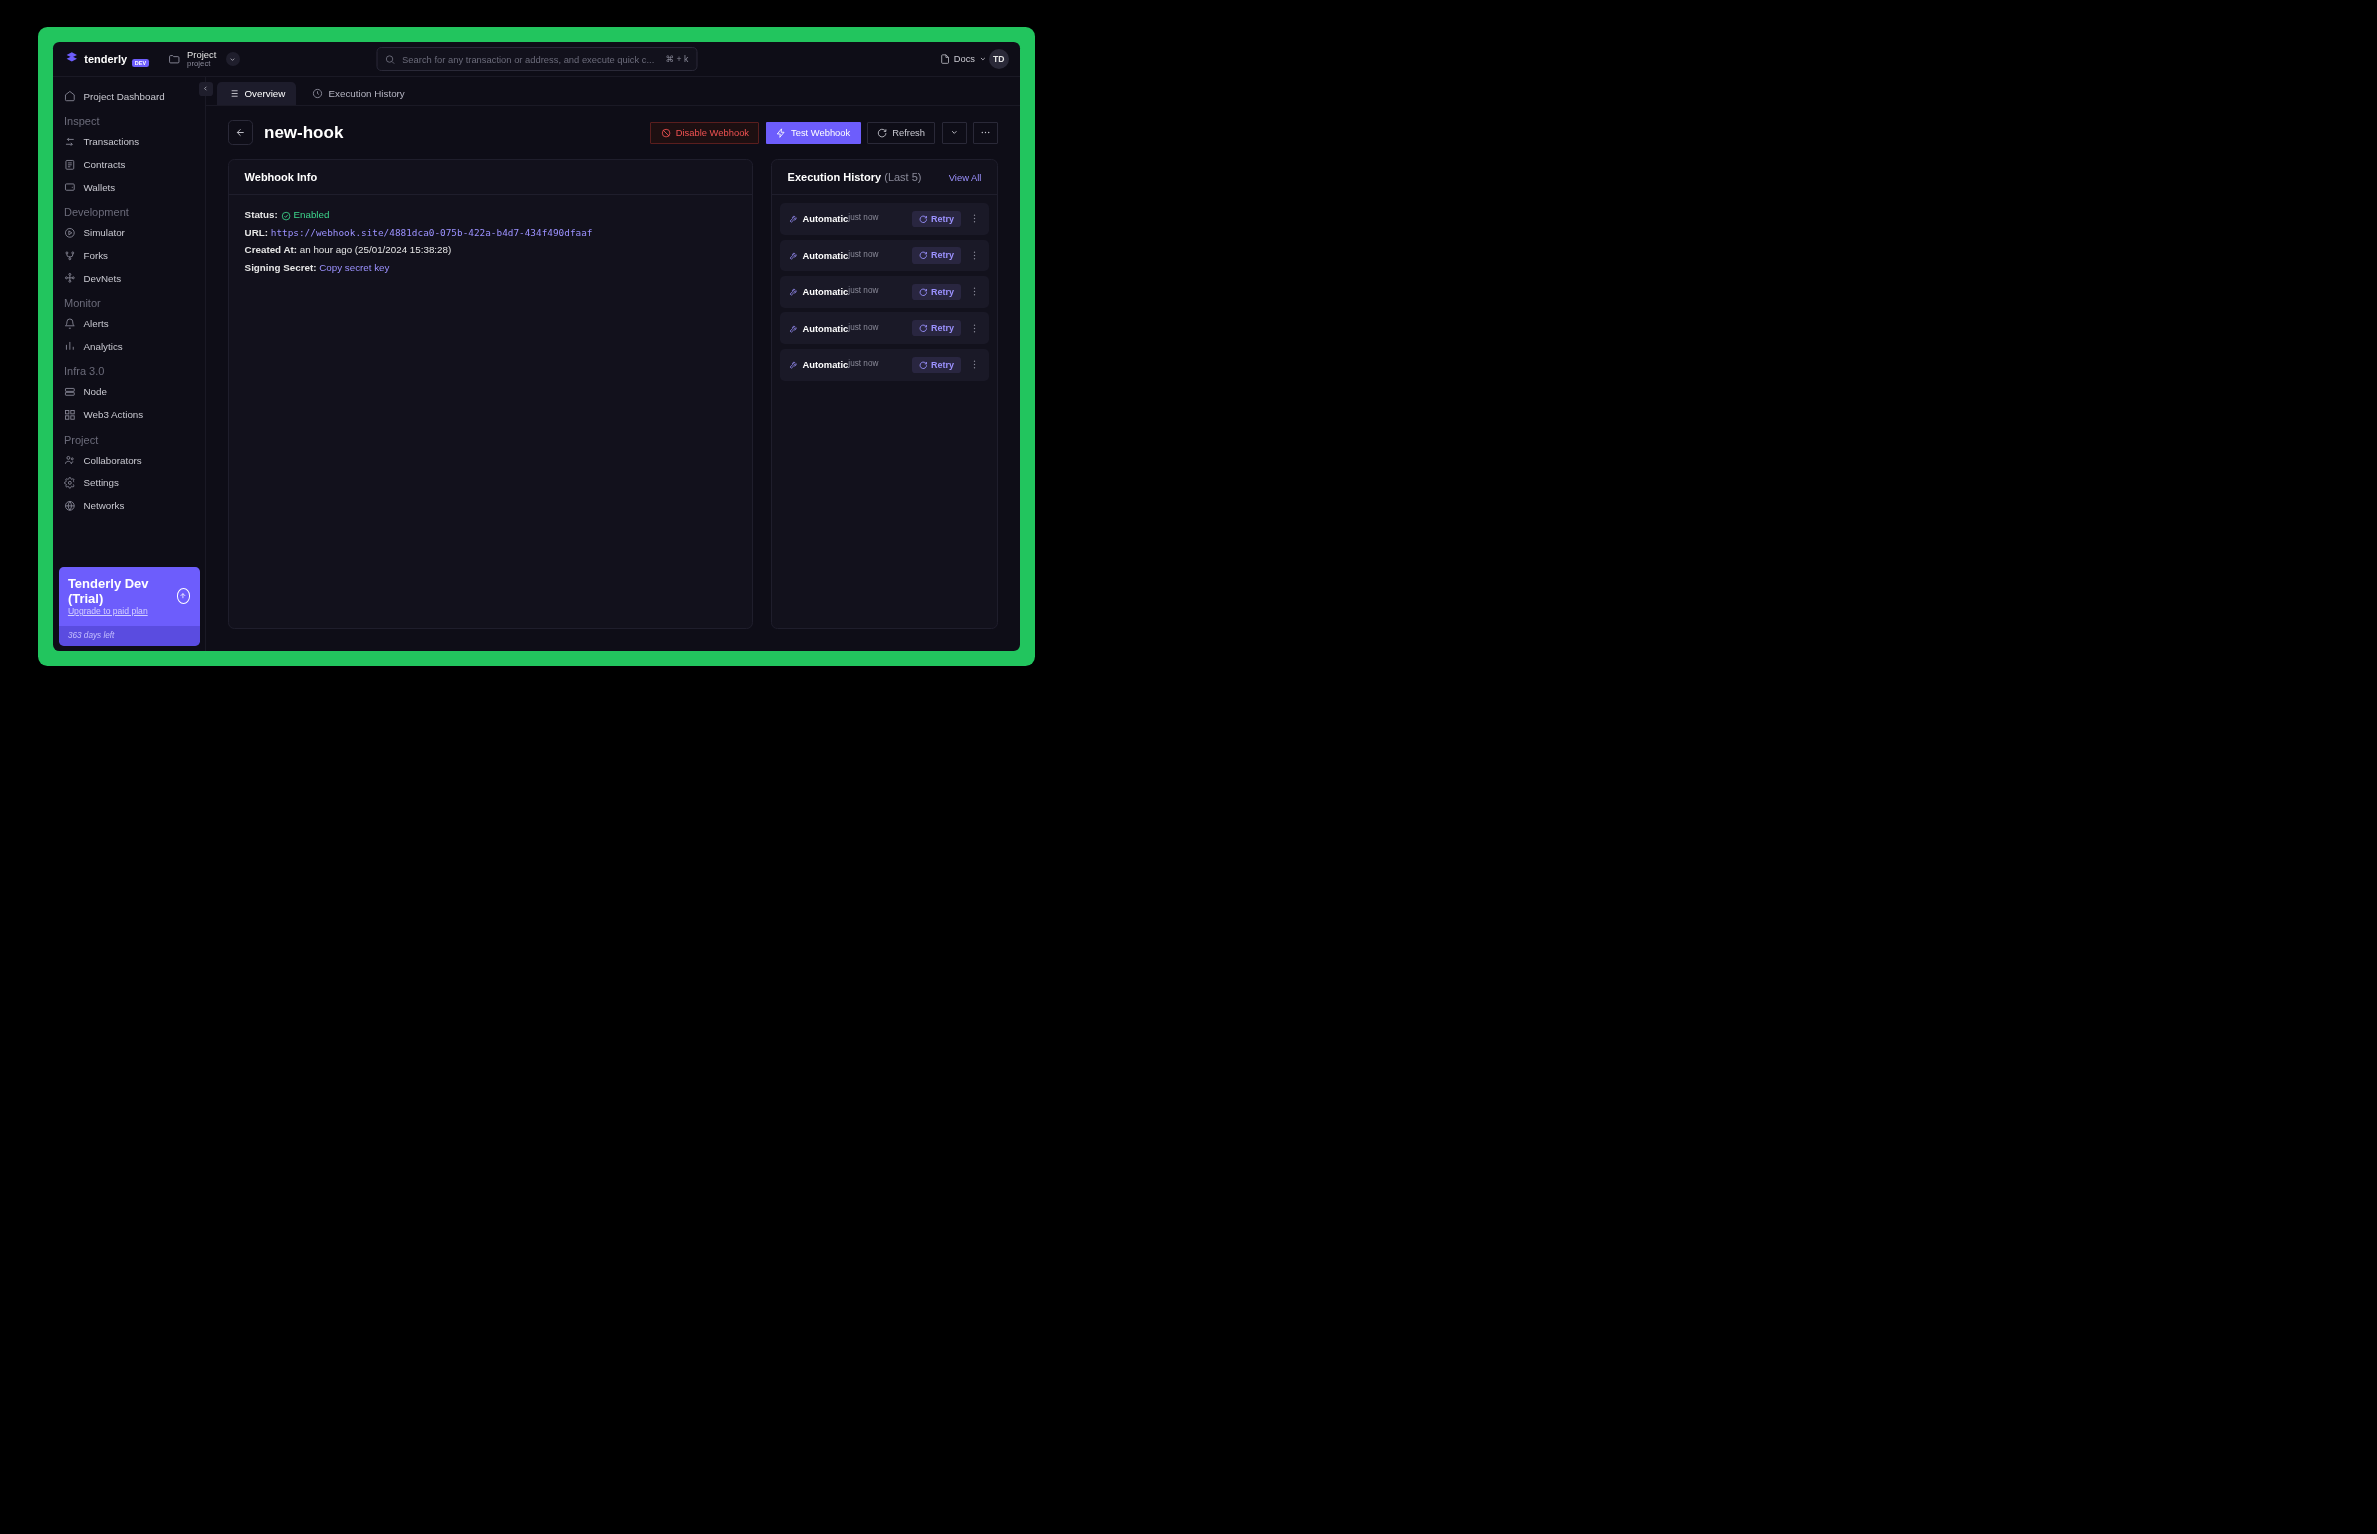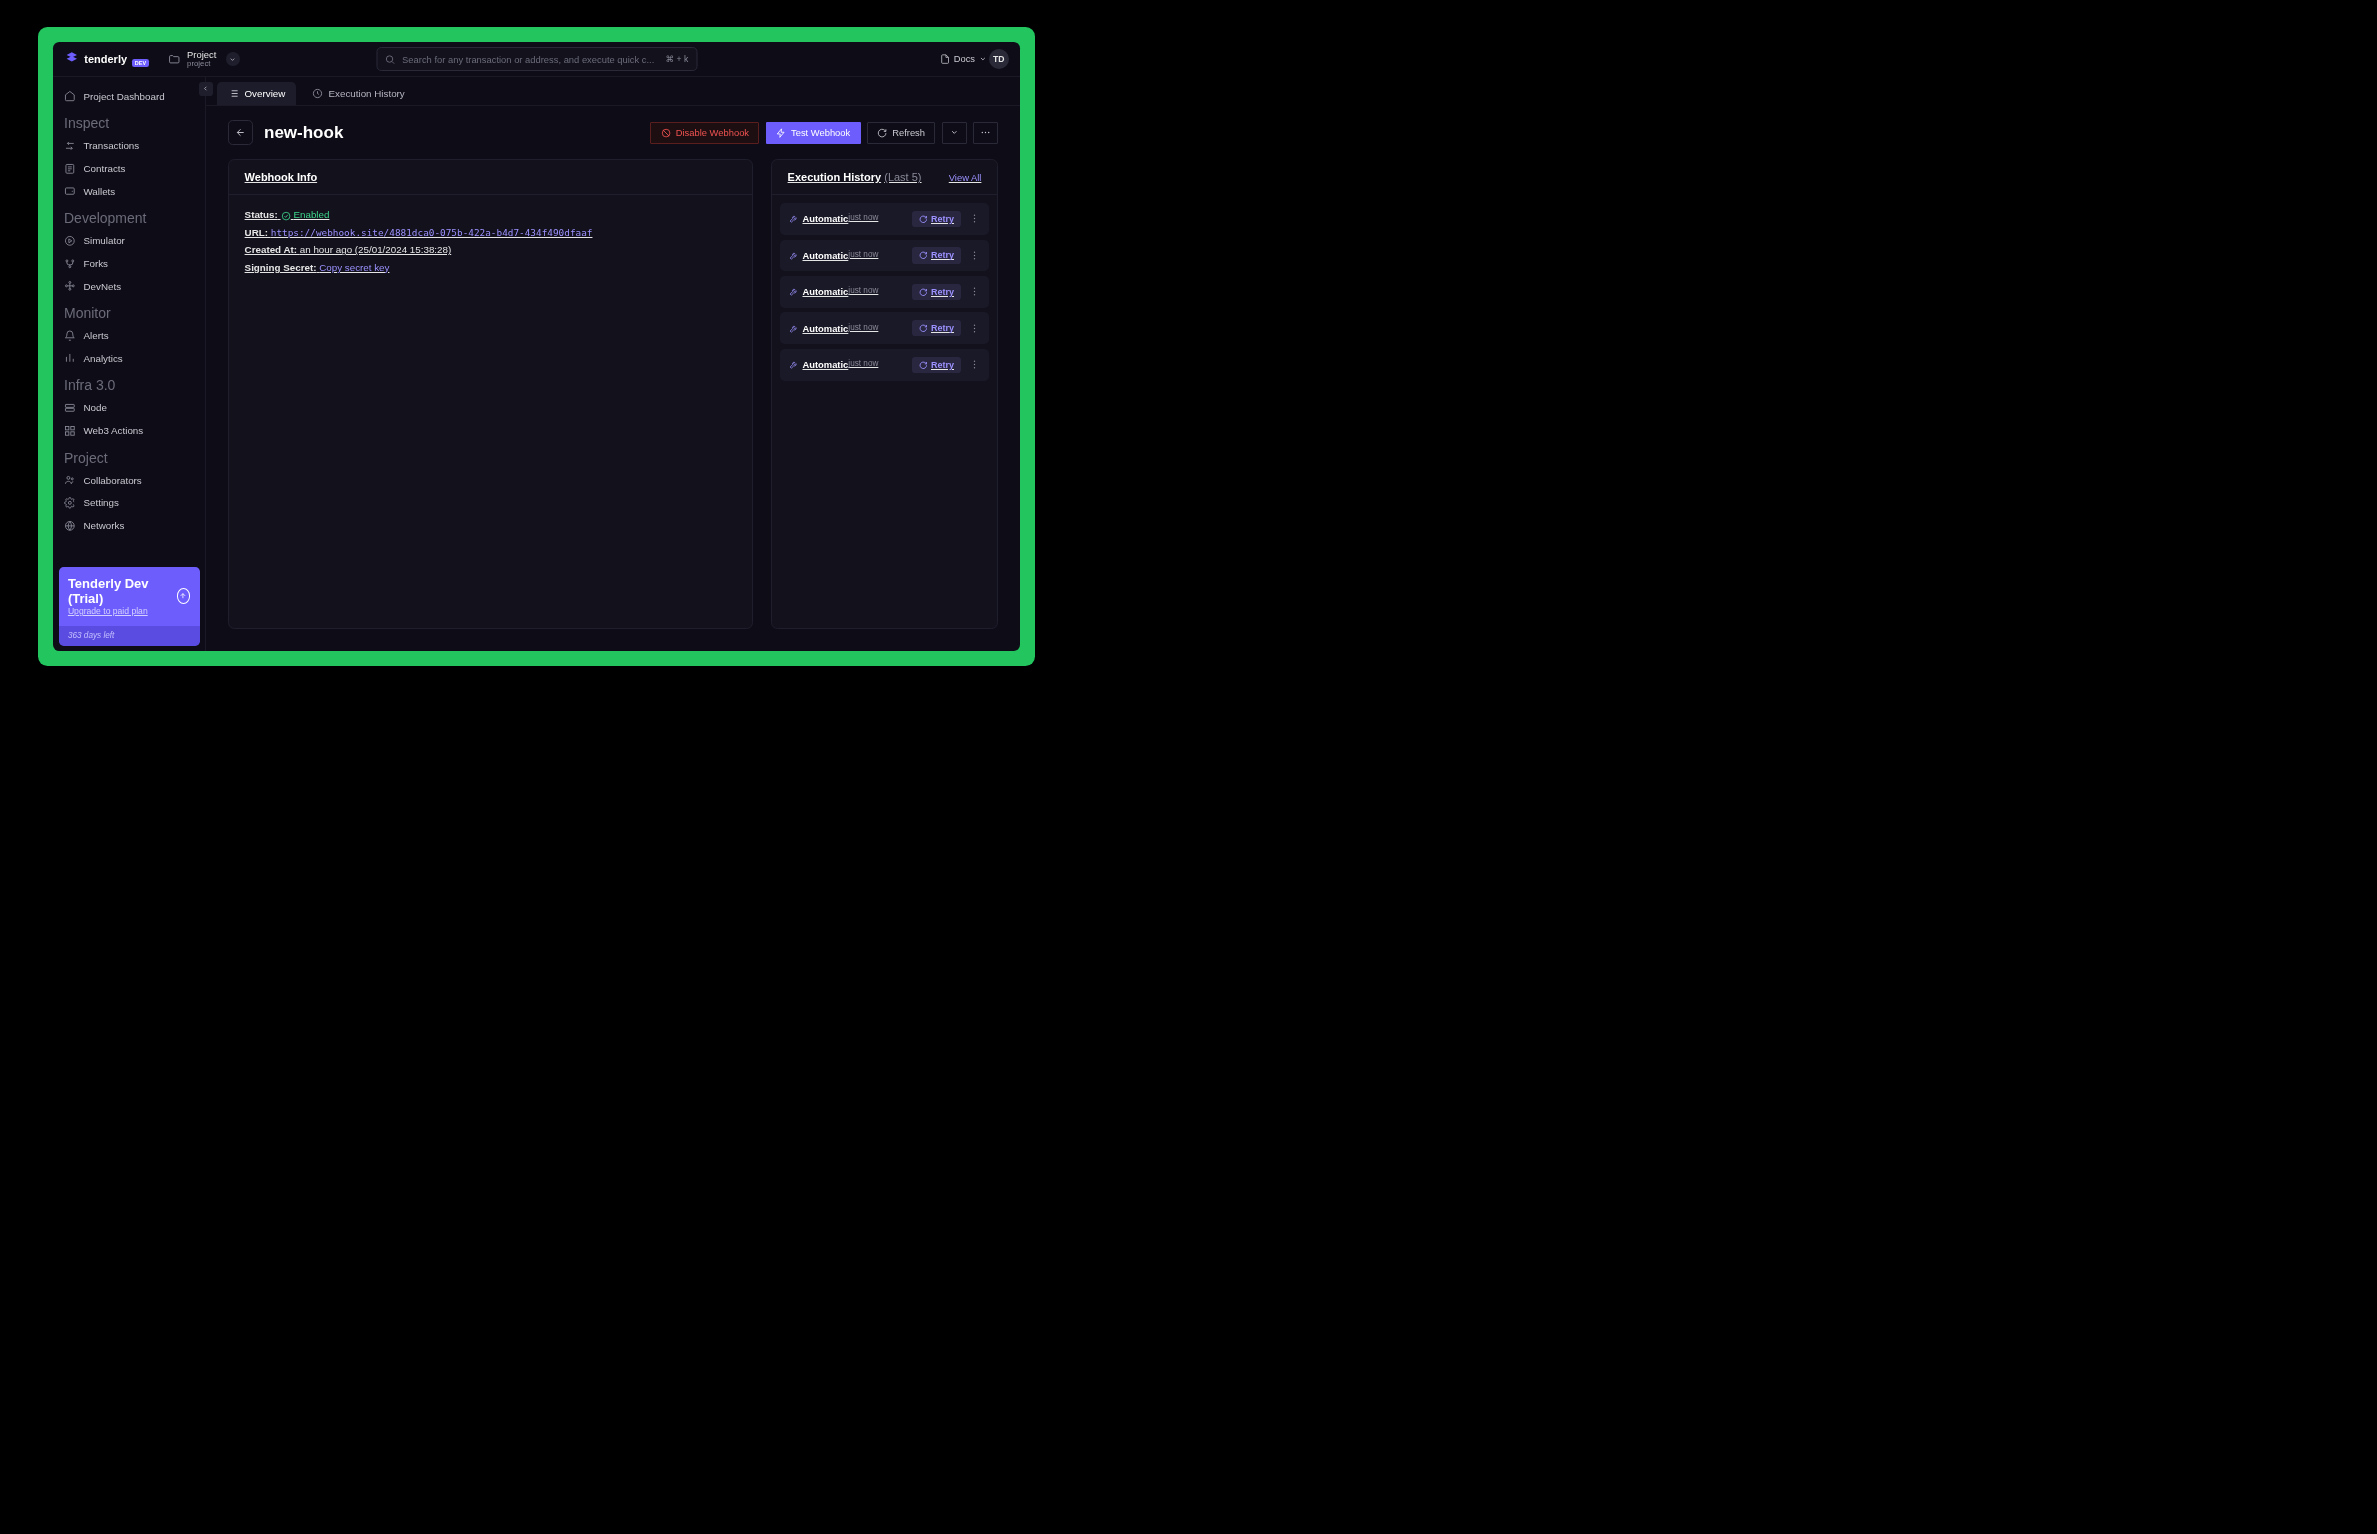--- a/index.html
+++ b/index.html
@@ -159,21 +159,21 @@
   display: flex;
   align-items: center;
   gap: 7.8px;
   padding: 5.5px 11px;
   color: #c9c9d1;
   font-size: 9.8px;
   cursor: pointer;
 }
 .nav-heading {
   padding: 7.8px 11px 3.1px;
-  font-size: 14px;
+  font-size: 11px;
   color: #6b6b7a;
   font-weight: 500;
 }
 .nav-icon { width: 11.7px; height: 11.7px; flex-shrink: 0; }
 .upgrade-box {
   margin: auto 5.5px 5.5px;
   border-radius: 4.7px;
   overflow: hidden;
 }
 .upgrade-top {
@@ -276,21 +276,20 @@
   width: 25px;
   padding: 0;
   justify-content: center;
 }
 .body-cols {
   display: flex;
   gap: 18px;
   padding: 0 22px 22px;
   flex: 1;
   overflow: hidden;
-  text-decoration: underline;
 }
 .card {
   background: #12111c;
   border: 0.8px solid #1f1e2c;
   border-radius: 6.3px;
 }
 .card-left { flex: 1; display: flex; flex-direction: column; }
 .card-right { width: 227px; display: flex; flex-direction: column; }
 .card-head {
   padding: 11px 15.6px;

